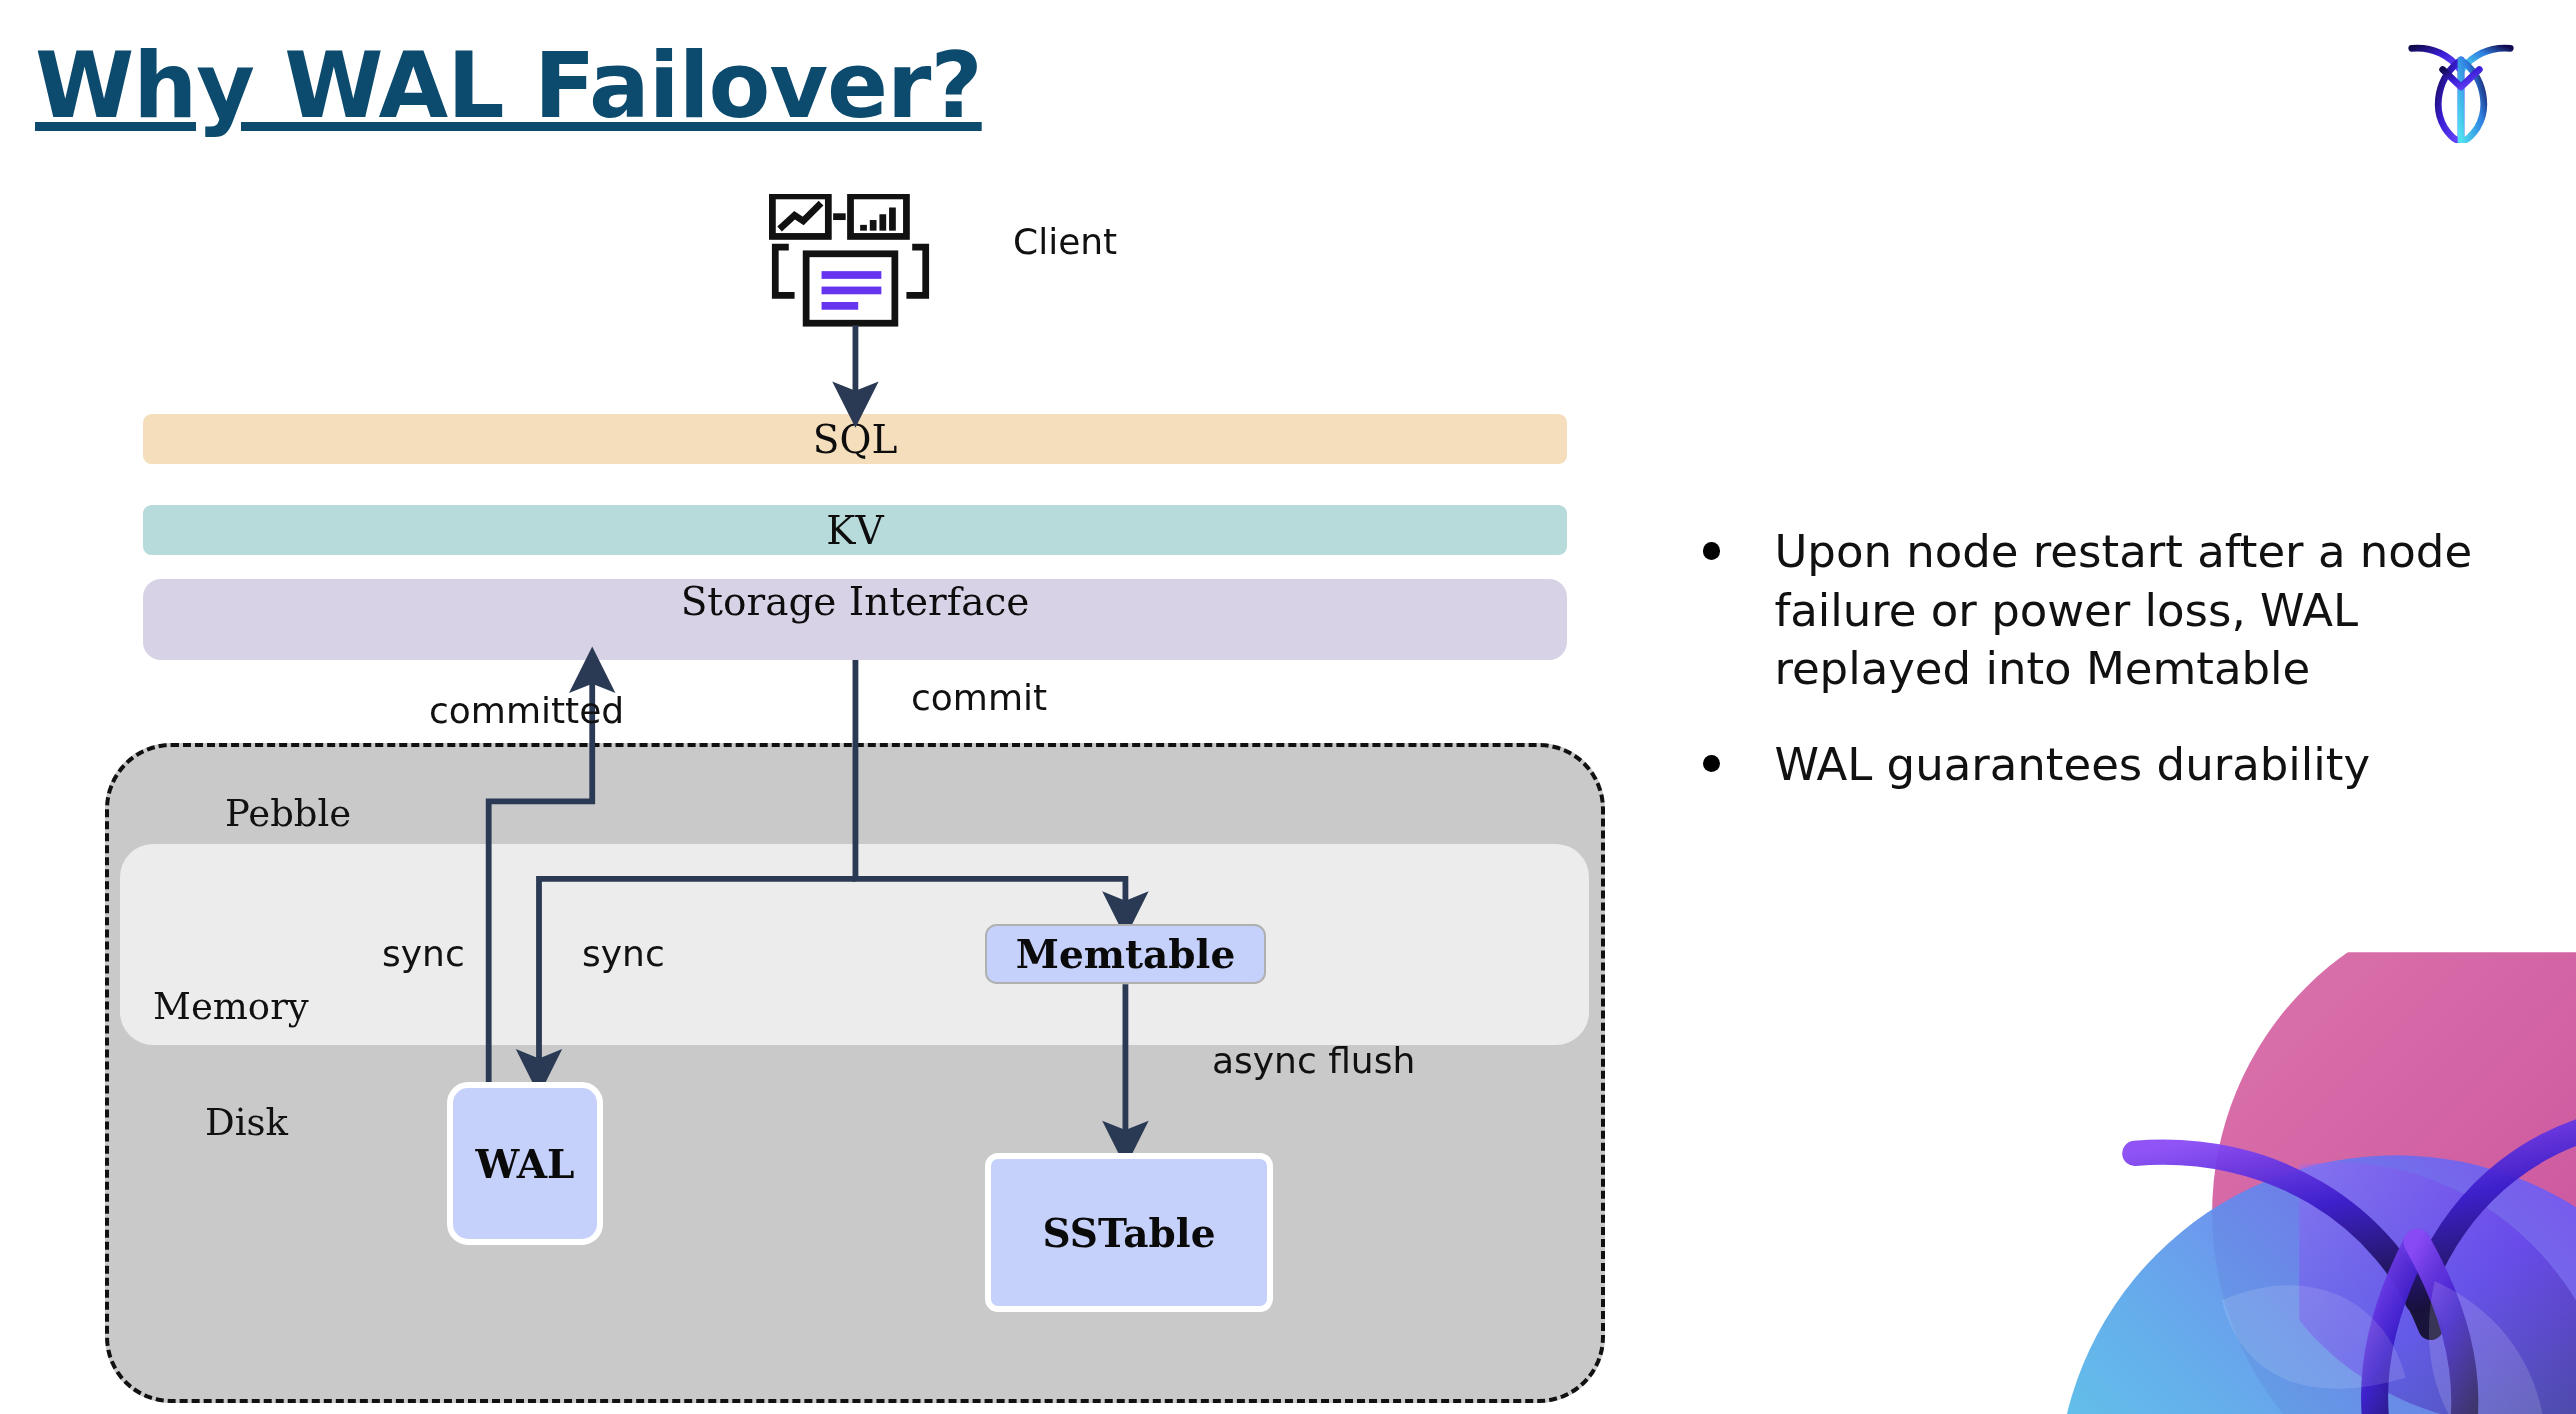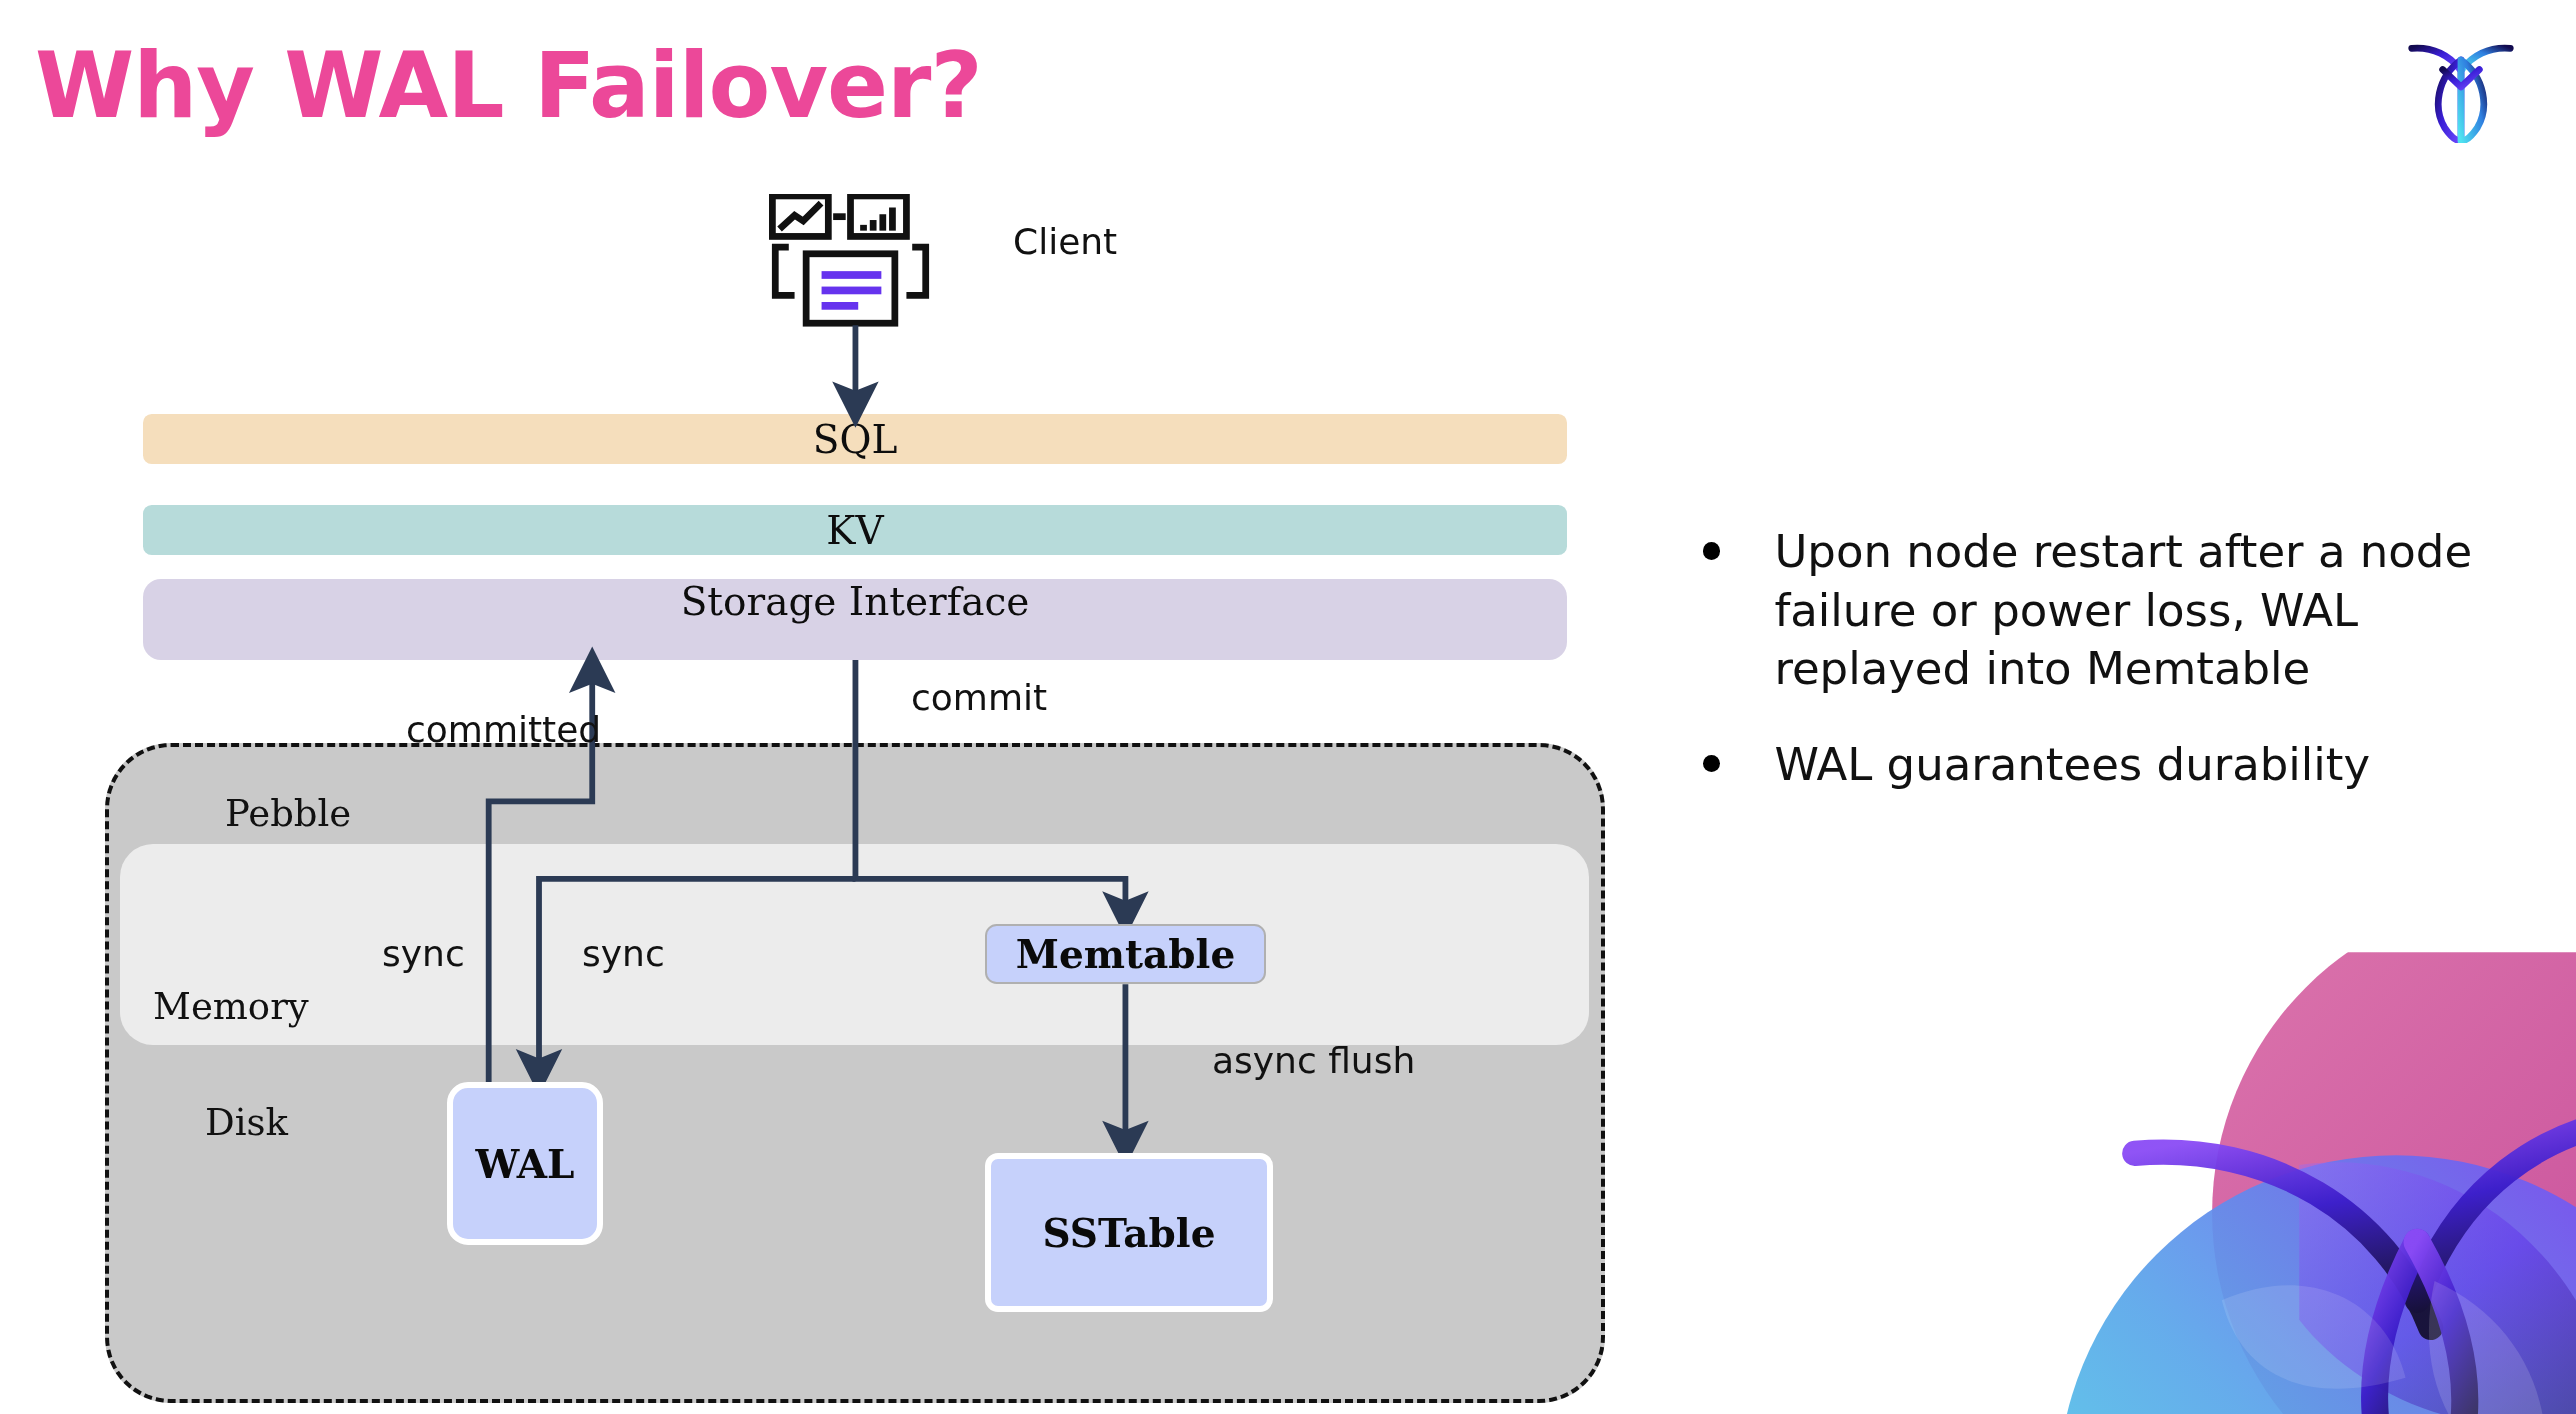--- a/index.html
+++ b/index.html
@@ -21,23 +21,24 @@
 
   
   #page-title {
     position: absolute;
     left: 35px;
     top: 39px;
     font-family: "DejaVu Sans", sans-serif;
     font-weight: bold;
     font-size: 90px;
     letter-spacing: -1px;
-    color: #ec4899;
+    color: #0c4a6e;
     line-height: 1.05;
     white-space: nowrap;
+    text-decoration: underline;
   }
 
   
   #brand-logo {
     position: absolute;
     left: 2404px;
     top: 27px;
     width: 114px;
     height: 116px;
   }
@@ -188,21 +189,21 @@
   }
 
   
   .edge-label {
     position: absolute;
     font-family: "DejaVu Sans", sans-serif;
     font-size: 36px;
     color: #111111;
     white-space: nowrap;
   }
-  #label-committed { left: 406px; top: 690px; margin-top: 19px; }
+  #label-committed { left: 429px; top: 690px; }
   #label-commit    { left: 911px; top: 677px; }
   #label-sync-a    { left: 382px; top: 933px; }
   #label-sync-b    { left: 582px; top: 933px; }
   #label-async     { left: 1188px; top: 1040px; margin-left: 24px; }
 
   
   #bullet-list {
     position: absolute;
     left: 1703px;
     top: 523px;

